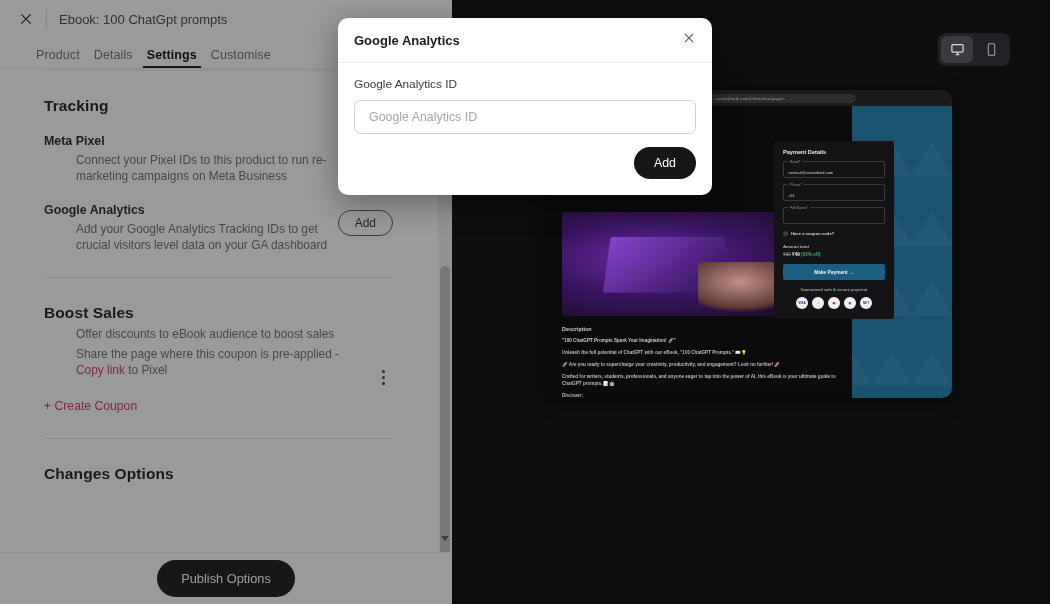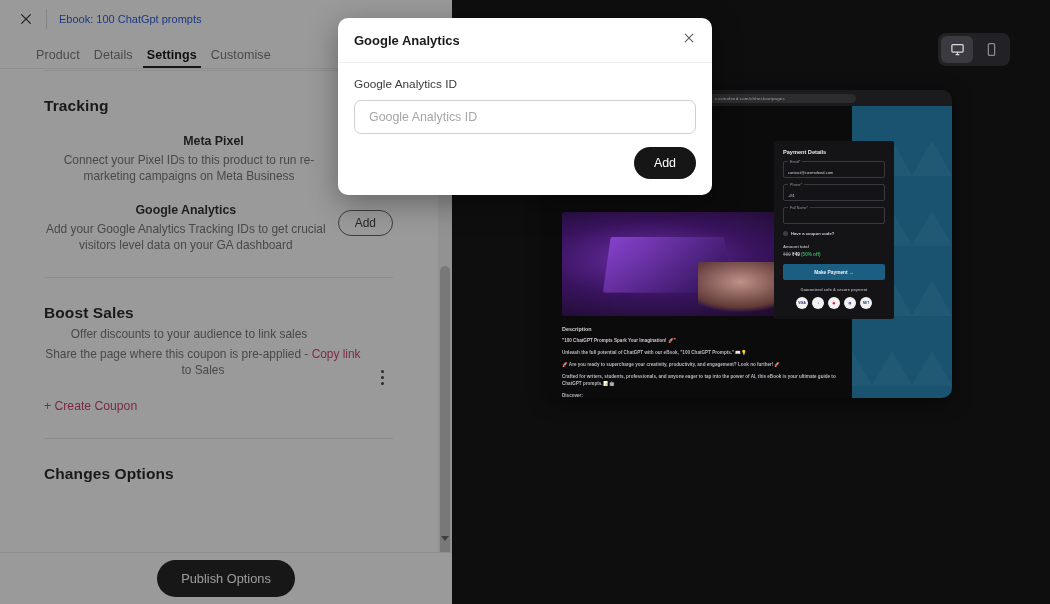--- a/index.html
+++ b/index.html
@@ -23,21 +23,21 @@
     padding-left: 12px; gap: 0px;
   }
   .close-btn {
     width: 28px; height: 28px; display: flex; align-items: center;
     justify-content: center; cursor: pointer; color: #1b1b1b;
   }
   .close-btn svg { display:block; }
   .topbar-div {
     width: 1px; height: 20px; background: #d9d9d9; margin: 0 12px 0 6px;
   }
-  .doc-title { font-size: 11px; color: #1d4ed8; font-weight: 400; }
+  .doc-title { font-size: 13px; color: #404040; font-weight: 400; }
 
   .tabs { display: flex; height: 30px; padding-left: 36px; gap: 14px; align-items: flex-end; }
   .tab {
     font-size: 12.5px; color: #6d6d6d; cursor: pointer;
     padding-bottom: 6px; position: relative; letter-spacing: .1px;
   }
   .tab.active { color: #000000; font-weight: 700; }
   .tab.active:after {
     content:""; position:absolute; left: -4px; right: -4px; bottom: 0;
     height: 2px; background: #111;
@@ -49,23 +49,23 @@
     overflow: hidden;
   }
   .content { padding: 0 44px 0 44px; width: 437px; }
   .hr-soft { height:1px; background:#ececec; margin: 0 0 0 0; }
 
   .sec-title {
     font-size: 15.5px; font-weight: 700; color:#141414; margin-top: 26px;
     letter-spacing: .1px;
   }
   .row { display:flex; align-items:flex-start; justify-content:space-between; }
-  .row-main { flex: 1 1 auto; padding-right: 10px; text-align: center; }
+  .row-main { flex: 1 1 auto; padding-right: 10px; }
   .item-title { font-size: 12.4px; color:#1d1d1d; font-weight: 600; margin-top: 19px; }
-  .item-desc { font-size: 11.9px; color:#6b6b6b; line-height: 16px; margin-top: 4px; max-width: 290px;}
+  .item-desc { font-size: 11.9px; color:#6b6b6b; line-height: 16px; margin-top: 4px; max-width: 290px; margin-left: 32px;}
   .btn-outline {
     border:1px solid #555; border-radius: 18px; background:transparent;
     font-size: 12px; color:#2b2b2b; padding: 5px 16px; cursor:pointer;
     margin-top: 26px; font-family: inherit;
   }
   .divider { height:1px; background:#e6e6e6; margin-top: 24px; }
 
   .link-pink { color:#c8366b; }
   .link-pink-strong { color:#c2345f; font-size:12.2px; display:inline-block; margin-top:14px; cursor:pointer;}
   .kebab { width: 22px; display:flex; flex-direction:column; align-items:center;
@@ -346,27 +346,27 @@
           <button class="btn-outline">Add</button>
         </div>
 
         <div class="divider"></div>
 
         
         <div class="sec-title">Boost Sales</div>
 
         <div class="row">
           <div class="row-main">
-            <div class="item-desc">Offer discounts to your audience to link sales</div>
+            <div class="item-desc">Offer discounts to eBook audience to boost sales</div>
           </div>
         </div>
 
         <div class="row">
           <div class="row-main">
-            <div class="item-desc" style="max-width:330px"><span>Share the page where this coupon is pre-applied - </span><span class="link-pink">Copy link</span><span> to Sales</span></div>
+            <div class="item-desc" style="max-width:330px"><span>Share the page where this coupon is pre-applied - </span><span class="link-pink">Copy link</span><span> to Pixel</span></div>
           </div>
           <div class="kebab">
               <i></i>
               <i></i>
               <i></i>
             </div>
         </div>
 
         <div class="link-pink-strong">+ Create Coupon</div>
 

